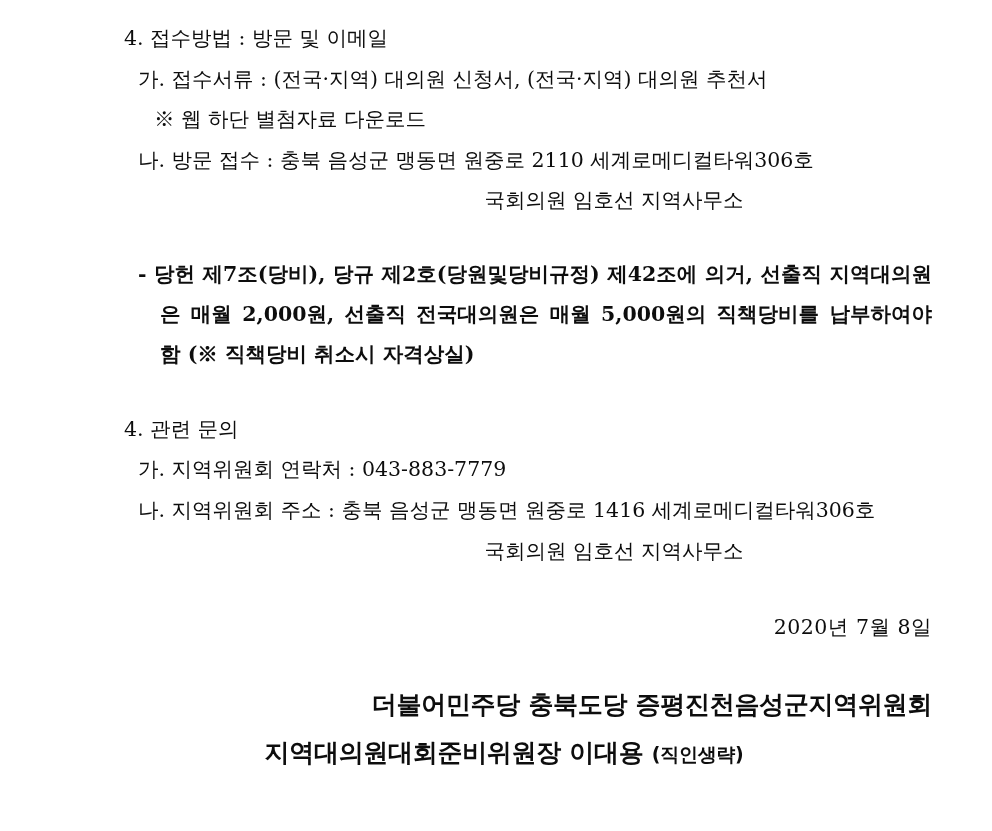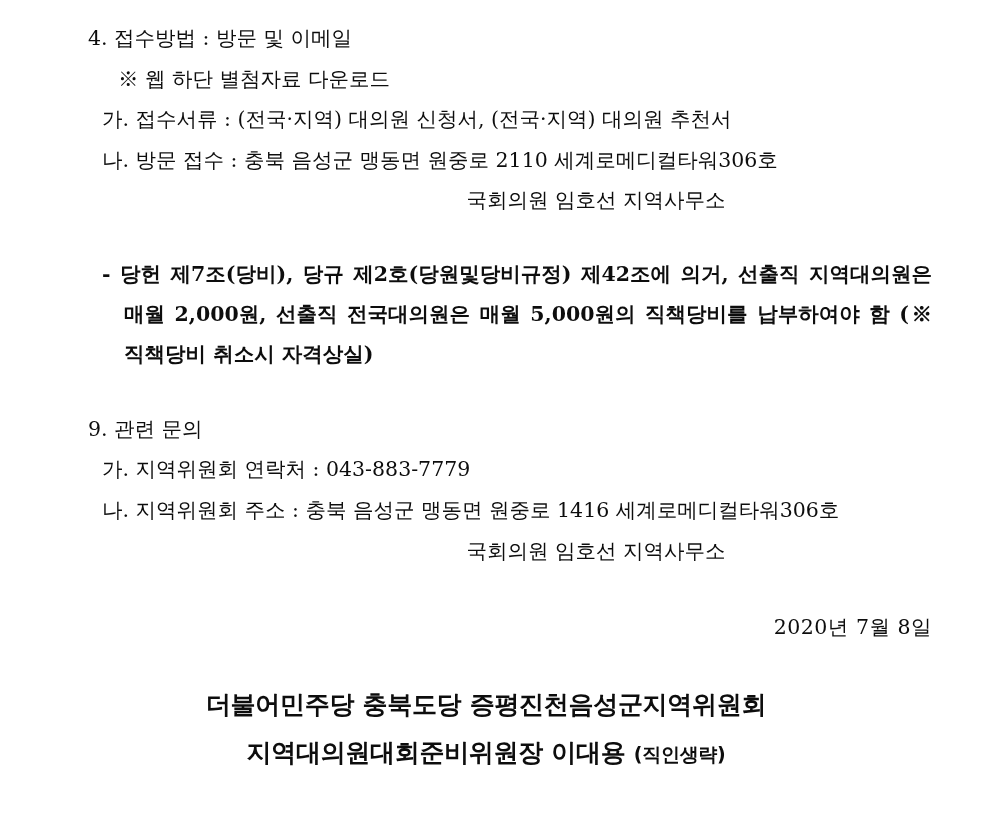--- a/index.html
+++ b/index.html
@@ -12,21 +12,21 @@
     height: 831px;
     font-family: "DejaVu Serif", "Liberation Serif", serif;
     color: #0d0d0d;
     overflow: hidden;
   }
   .page {
     position: relative;
     width: 992px;
     height: 831px;
     box-sizing: border-box;
-    padding: 18px 60px 0 40px;
+    padding: 18px 60px 0 76px;
   }
   .section {
     margin-bottom: 0;
   }
   .line {
     font-size: 20.5px;
     line-height: 1.98;
     white-space: pre-wrap;
   }
   .lvl0 { margin-left: 48px; }
@@ -54,20 +54,21 @@
   .signature {
     text-align: center;
     margin-top: 44px;
   }
   .sig-line1 {
     font-family: "DejaVu Sans", "Liberation Sans", sans-serif;
     font-weight: bold;
     font-size: 25px;
     letter-spacing: -0.3px;
     line-height: 1.6;
+    text-align: right;
   }
   .sig-line2 {
     font-family: "DejaVu Sans", "Liberation Sans", sans-serif;
     font-weight: bold;
     font-size: 25px;
     letter-spacing: -0.3px;
     line-height: 1.6;
     margin-top: 8px;
   }
   .sig-small {
@@ -75,36 +76,36 @@
     font-weight: bold;
   }
 </style>
 </head>
 <body>
 
 <div class="page">
 
   <div class="section">
     <div class="line lvl0">4. 접수방법 : 방문 및 이메일</div>
+    <div class="line lvl1">가. 접수서류 : (전국·지역) 대의원 신청서, (전국·지역) 대의원 추천서</div>
     <div class="line lvl2">※ 웹 하단 별첨자료 다운로드</div>
-    <div class="line lvl1">가. 접수서류 : (전국·지역) 대의원 신청서, (전국·지역) 대의원 추천서</div>
     <div class="line lvl1">나. 방문 접수 : 충북 음성군 맹동면 원중로 2110 세계로메디컬타워306호</div>
     <div class="line indent-center">국회의원 임호선 지역사무소</div>
   </div>
 
   <div class="gap-md"></div>
 
   <div class="section">
     <div class="para">- 당헌 제7조(당비), 당규 제2호(당원및당비규정) 제42조에 의거, 선출직 지역대의원은 매월 2,000원, 선출직 전국대의원은 매월 5,000원의 직책당비를 납부하여야 함 (※ 직책당비 취소시 자격상실)</div>
   </div>
 
   <div class="gap-md"></div>
 
   <div class="section">
-    <div class="line lvl0">9. 관련 문의</div>
+    <div class="line lvl0">4. 관련 문의</div>
     <div class="line lvl1">가. 지역위원회 연락처 : 043-883-7779</div>
     <div class="line lvl1">나. 지역위원회 주소 : 충북 음성군 맹동면 원중로 1416 세계로메디컬타워306호</div>
     <div class="line indent-center">국회의원 임호선 지역사무소</div>
   </div>
 
   <div class="date">2020년  7월   8일</div>
 
   <div class="signature">
     <div class="sig-line1">더불어민주당 충북도당 증평진천음성군지역위원회</div>
     <div class="sig-line2">

